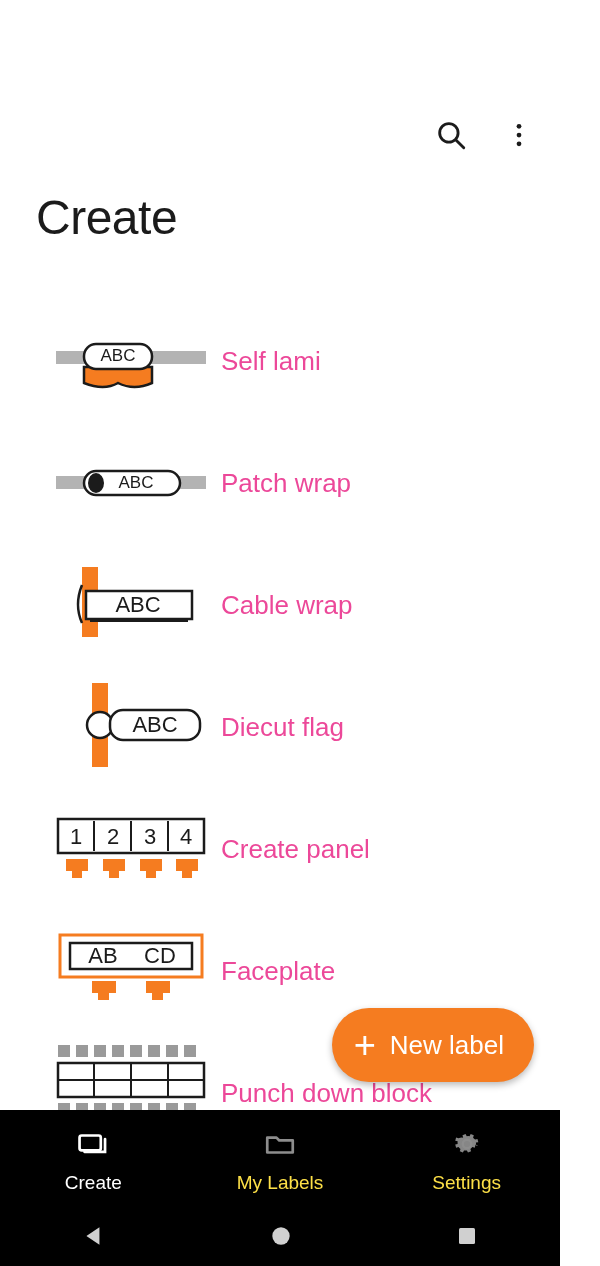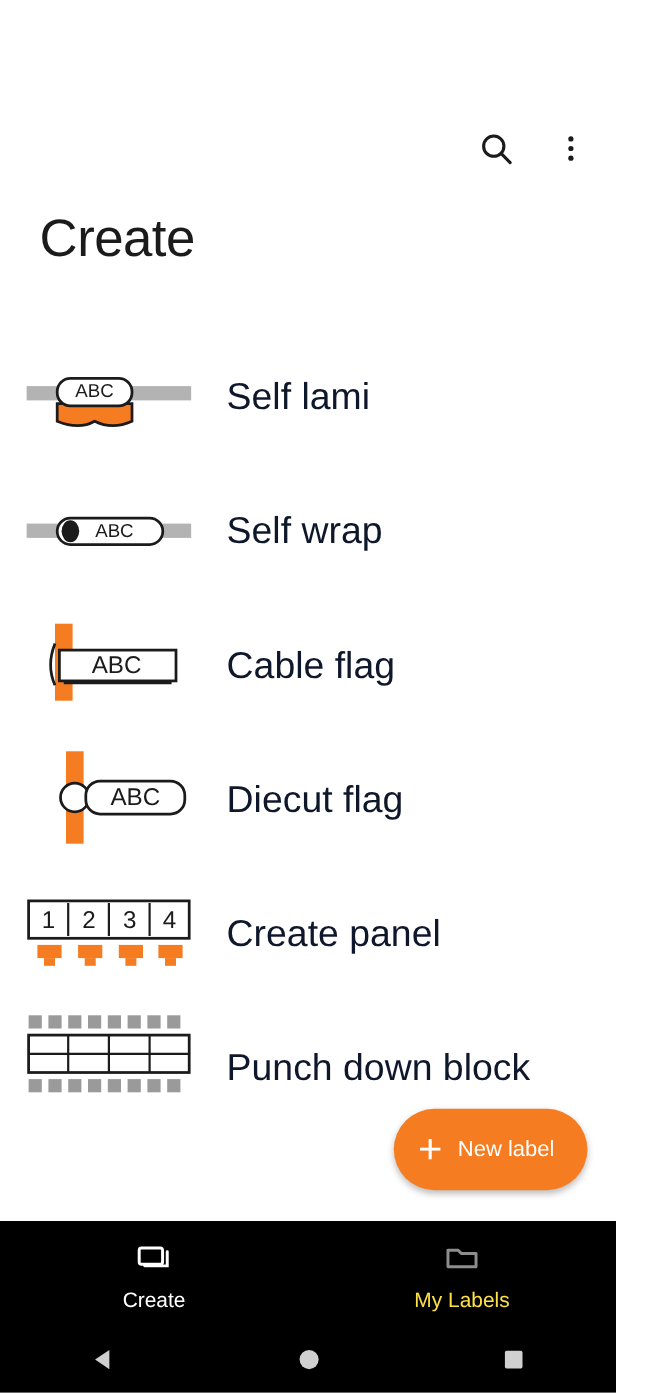--- a/index.html
+++ b/index.html
@@ -35,37 +35,38 @@
     color: #1b1b1b;
     letter-spacing: -0.5px;
   }
 
   
   .list {
     position: absolute;
     top: 300px; left: 0; right: 0;
     bottom: 156px;
     overflow: hidden;
+    padding-left: 32px;
   }
   .row {
     height: 122px;
     display: flex;
     align-items: center;
     padding-left: 24px;
   }
   .row-icon {
     width: 150px;
     height: 100px;
     flex: 0 0 150px;
     position: relative;
   }
   .row-label {
-    font-size: 34px;
-    color: #0f172a;
-    margin-left: 32px;
+    font-size: 26px;
+    color: #ec4899;
+    margin-left: 15px;
     white-space: nowrap;
   }
 
   
   .fab {
     position: absolute;
     right: 26px;
     bottom: 184px;
     height: 74px;
     border-radius: 37px;
@@ -77,21 +78,21 @@
     box-shadow: 0 3px 7px rgba(0,0,0,0.28);
     cursor: pointer;
   }
   .fab-plus {
     font-size: 38px;
     color: #fff;
     line-height: 38px;
     font-weight: 300;
   }
   .fab-label {
-    font-size: 20px;
+    font-size: 26px;
     color: #fff;
   }
 
   
   .bottomnav {
     position: absolute;
     left: 0; right: 0; bottom: 56px;
     height: 100px;
     background: #000;
     display: flex;
@@ -171,34 +172,34 @@
 
     <div class="row">
       <div class="row-icon">
         <svg width="150" height="100" viewBox="0 0 150 100">
           <rect x="0" y="43" width="150" height="13" fill="#b3b3b3"></rect>
           <rect x="28" y="38" width="96" height="24" rx="12" fill="#ffffff" stroke="#1b1b1b" stroke-width="2.5"></rect>
           <ellipse cx="40" cy="50" rx="8" ry="10" fill="#1b1b1b"></ellipse>
           <text class="abc-text" x="80" y="55" text-anchor="middle">ABC</text>
         </svg>
       </div>
-      <div class="row-label">Self wrap</div>
+      <div class="row-label">Patch wrap</div>
     </div>
 
     <div class="row">
       <div class="row-icon">
         <svg width="150" height="100" viewBox="0 0 150 100">
           <rect x="26" y="12" width="16" height="70" fill="#f57c20"></rect>
           <rect x="30" y="36" width="106" height="28" fill="#ffffff" stroke="#1b1b1b" stroke-width="2.5"></rect>
           <path d="M34 66 L132 66" stroke="#1b1b1b" stroke-width="2"></path>
           <path d="M26 30 Q18 50 26 68" fill="none" stroke="#1b1b1b" stroke-width="2.5"></path>
           <text x="82" y="57" text-anchor="middle" font-size="22" fill="#1b1b1b" font-family="Liberation Sans, sans-serif">ABC</text>
         </svg>
       </div>
-      <div class="row-label">Cable flag</div>
+      <div class="row-label">Cable wrap</div>
     </div>
 
     <div class="row">
       <div class="row-icon">
         <svg width="150" height="100" viewBox="0 0 150 100">
           <rect x="36" y="6" width="16" height="84" fill="#f57c20"></rect>
           <circle cx="44" cy="48" r="13" fill="#ffffff" stroke="#1b1b1b" stroke-width="2.5"></circle>
           <rect x="54" y="33" width="90" height="30" rx="13" fill="#ffffff" stroke="#1b1b1b" stroke-width="2.5"></rect>
           <text x="99" y="55" text-anchor="middle" font-size="22" fill="#1b1b1b" font-family="Liberation Sans, sans-serif">ABC</text>
         </svg>
@@ -225,20 +226,37 @@
             <rect x="84" y="60" width="22" height="12"></rect>
               <rect x="90" y="72" width="10" height="7"></rect>
             <rect x="120" y="60" width="22" height="12"></rect>
               <rect x="126" y="72" width="10" height="7"></rect>
           </g>
         </svg>
       </div>
       <div class="row-label">Create panel</div>
     </div>
 
+    <div class="row">
+      <div class="row-icon">
+        <svg width="150" height="100" viewBox="0 0 150 100">
+          <rect x="4" y="14" width="142" height="42" fill="#ffffff" stroke="#f57c20" stroke-width="3"></rect>
+          <rect x="14" y="22" width="122" height="26" fill="#ffffff" stroke="#1b1b1b" stroke-width="2.5"></rect>
+          <text x="47" y="42" text-anchor="middle" font-size="22" fill="#1b1b1b" font-family="Liberation Sans, sans-serif">AB</text>
+          <text x="104" y="42" text-anchor="middle" font-size="22" fill="#1b1b1b" font-family="Liberation Sans, sans-serif">CD</text>
+          <g fill="#f57c20">
+            <rect x="36" y="60" width="24" height="12"></rect>
+              <rect x="42" y="72" width="11" height="7"></rect>
+            <rect x="90" y="60" width="24" height="12"></rect>
+              <rect x="96" y="72" width="11" height="7"></rect>
+          </g>
+        </svg>
+      </div>
+      <div class="row-label">Faceplate</div>
+    </div>
 
     <div class="row">
       <div class="row-icon">
         <svg width="150" height="100" viewBox="0 0 150 100">
           <g fill="#9a9a9a">
             <rect x="2" y="2" width="12" height="12"></rect>
               <rect x="20" y="2" width="12" height="12"></rect>
             <rect x="38" y="2" width="12" height="12"></rect>
               <rect x="56" y="2" width="12" height="12"></rect>
             <rect x="74" y="2" width="12" height="12"></rect>
@@ -287,20 +305,29 @@
 
     <div class="nav-item">
       <span>
         <svg width="34" height="34" viewBox="0 0 24 24" fill="none" stroke="#8d8d8d" stroke-width="1.9">
           <path d="M3 7.5 L3 18 L21 18 L21 9.5 L11.5 9.5 L9.5 7.5 Z" stroke-linejoin="round"></path>
         </svg>
       </span>
       <span class="nav-label">My Labels</span>
     </div>
 
+    <div class="nav-item">
+      <span>
+        <svg width="34" height="34" viewBox="0 0 24 24" fill="#8d8d8d">
+          <path d="M12 8.2a3.8 3.8 0 100 7.6 3.8 3.8 0 000-7.6zm0 6a2.2 2.2 0 110-4.4 2.2 2.2 0 010 4.4z"></path>
+          <path d="M20 13.3l-1.7-.3a6.6 6.6 0 000-2l1.7-.3-.6-2.3-1.7.5a6.4 6.4 0 00-1.4-1.4l.5-1.7-2.2-.8-.8 1.5a6.6 6.6 0 00-2 0l-.8-1.5-2.2.8.5 1.7A6.4 6.4 0 006 7.9l-1.7-.5-.6 2.3 1.7.3a6.6 6.6 0 000 2l-1.7.3.6 2.3 1.7-.5a6.4 6.4 0 001.4 1.4l-.5 1.7 2.2.8.8-1.5a6.6 6.6 0 002 0l.8 1.5 2.2-.8-.5-1.7a6.4 6.4 0 001.4-1.4l1.7.5.6-2.3z" opacity="0.95"></path>
+        </svg>
+      </span>
+      <span class="nav-label">Settings</span>
+    </div>
 
   </div>
 
   <div class="sysnav">
     <span class="sys-back">
       <svg width="26" height="26" viewBox="0 0 24 24" fill="#d0d0d0">
         <path d="M17 4 L17 20 L5 12 Z"></path>
       </svg>
     </span>
     <span class="sys-home">

